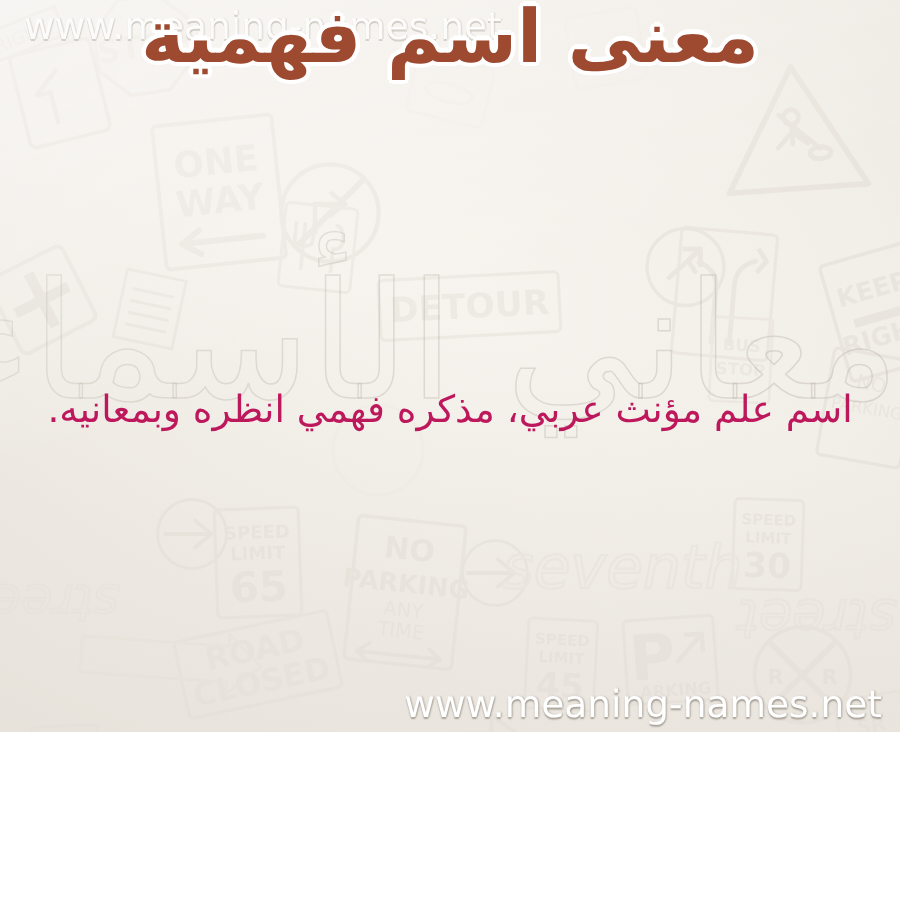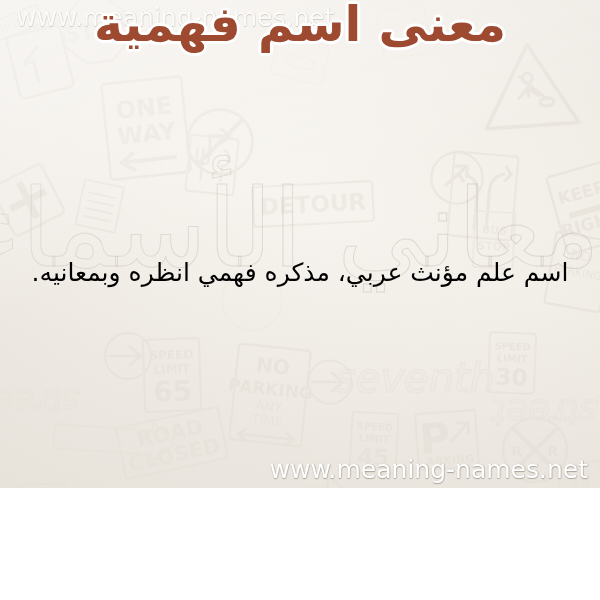--- a/index.html
+++ b/index.html
@@ -111,21 +111,21 @@
   
   .meaning {
     position: absolute;
     left: 0; right: 0;
     top: 258px;
     text-align: center;
     direction: rtl;
     font-family: "DejaVu Sans", sans-serif;
     font-size: 25px;
     font-weight: 400;
-    color: #000000;
+    color: #be185d;
     letter-spacing: -0.2px;
     white-space: nowrap;
   }
 </style>
 </head>
 <body>
 
 <div id="canvas">
 
   <div class="bg-base"></div>

